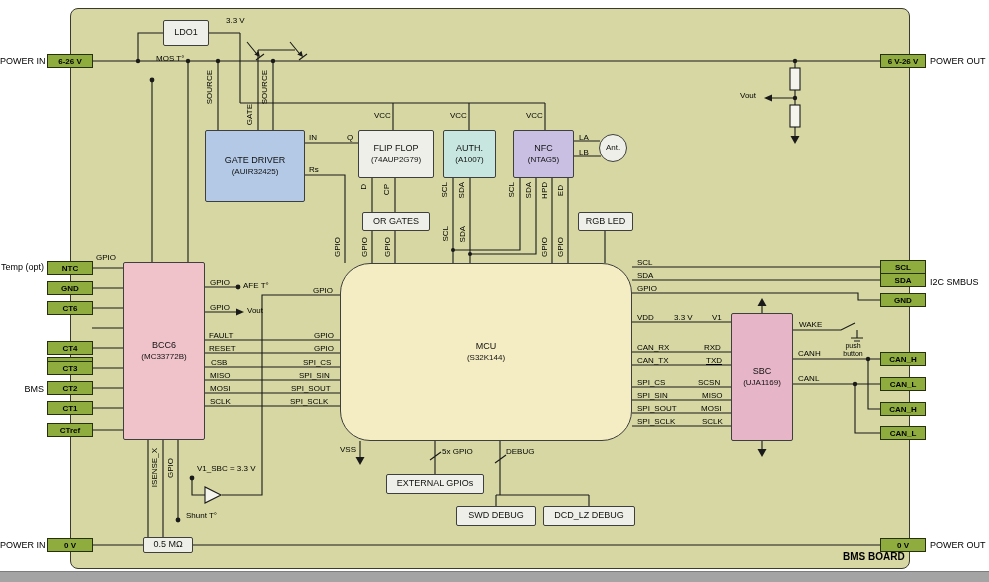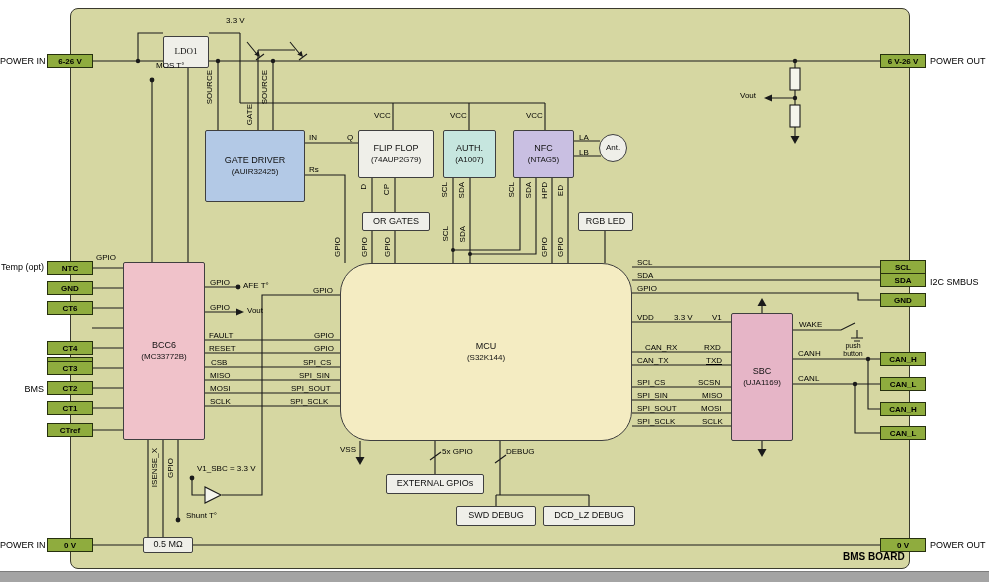--- a/index.html
+++ b/index.html
@@ -114,21 +114,21 @@
     <g fill="#1a1a1a" stroke="none">
       <polygon points="244,312 236,308.5 236,315.5"></polygon>
       <polygon points="764,98 772,94.5 772,101.5"></polygon>
       <polygon points="762,298 757.5,306 766.5,306"></polygon>
       <polygon points="762,457 757.5,449 766.5,449"></polygon>
       <polygon points="360,465 355.5,457 364.5,457"></polygon>
       <polygon points="795,144 790.5,136 799.5,136"></polygon>
     </g>
   </svg>
 
-  <div class="block bg-gray" style="left:163px;top:36px;width:46px;height:32px;font-family:Liberation Serif, serif;">
+  <div class="block bg-gray" style="left:163px;top:20px;width:46px;height:26px;">
       <span>LDO1</span>
     </div>
 
   <div class="block bg-blue" style="left:205px;top:130px;width:100px;height:72px;">
     <div>GATE DRIVER</div>
     <div class="part">(AUIR32425)</div>
   </div>
 
   <div class="block bg-gray" style="left:358px;top:130px;width:76px;height:48px;">
     <div>FLIP FLOP</div>
@@ -208,21 +208,21 @@
 
   <div class="outlbl ralign" style="left:0px;top:56px;width:44px;">POWER IN</div>
   <div class="outlbl" style="left:930px;top:56px;">POWER OUT</div>
   <div class="outlbl ralign" style="left:0px;top:262px;width:44px;">Temp (opt)</div>
   <div class="outlbl ralign" style="left:0px;top:384px;width:44px;">BMS</div>
   <div class="outlbl" style="left:930px;top:277px;">I2C SMBUS</div>
   <div class="outlbl ralign" style="left:0px;top:540px;width:44px;">POWER IN</div>
   <div class="outlbl" style="left:930px;top:540px;">POWER OUT</div>
 
   <div class="lbl" style="left:226px;top:17px;">3.3 V</div>
-  <div class="lbl" style="left:156px;top:62px;">MOS T°</div>
+  <div class="lbl" style="left:156px;top:55px;">MOS T°</div>
   <div class="lbl" style="left:374px;top:112px;">VCC</div>
   <div class="lbl" style="left:450px;top:112px;">VCC</div>
   <div class="lbl" style="left:526px;top:112px;">VCC</div>
   <div class="lbl" style="left:309px;top:134px;">IN</div>
   <div class="lbl" style="left:347px;top:134px;">Q</div>
   <div class="lbl" style="left:309px;top:166px;">Rs</div>
   <div class="lbl" style="left:579px;top:134px;">LA</div>
   <div class="lbl" style="left:579px;top:149px;">LB</div>
   <div class="lbl" style="left:96px;top:254px;">GPIO</div>
 
@@ -243,21 +243,21 @@
   <div class="lbl" style="left:210px;top:398px;">SCLK</div>
   <div class="lbl" style="left:290px;top:398px;">SPI_SCLK</div>
   <div class="lbl" style="left:313px;top:287px;">GPIO</div>
 
   <div class="lbl" style="left:637px;top:259px;">SCL</div>
   <div class="lbl" style="left:637px;top:272px;">SDA</div>
   <div class="lbl" style="left:637px;top:285px;">GPIO</div>
   <div class="lbl" style="left:637px;top:314px;">VDD</div>
   <div class="lbl" style="left:674px;top:314px;">3.3 V</div>
   <div class="lbl" style="left:712px;top:314px;">V1</div>
-  <div class="lbl" style="left:637px;top:344px;margin-left:8px;">CAN_RX</div>
+  <div class="lbl" style="left:637px;top:344px;">CAN_RX</div>
   <div class="lbl" style="left:704px;top:344px;">RXD</div>
   <div class="lbl" style="left:637px;top:357px;">CAN_TX</div>
   <div class="lbl" style="left:706px;top:357px;text-decoration:underline;">TXD</div>
   <div class="lbl" style="left:637px;top:379px;">SPI_CS</div>
   <div class="lbl" style="left:698px;top:379px;">SCSN</div>
   <div class="lbl" style="left:637px;top:392px;">SPI_SIN</div>
   <div class="lbl" style="left:702px;top:392px;">MISO</div>
   <div class="lbl" style="left:637px;top:405px;">SPI_SOUT</div>
   <div class="lbl" style="left:701px;top:405px;">MOSI</div>
   <div class="lbl" style="left:637px;top:418px;">SPI_SCLK</div>

